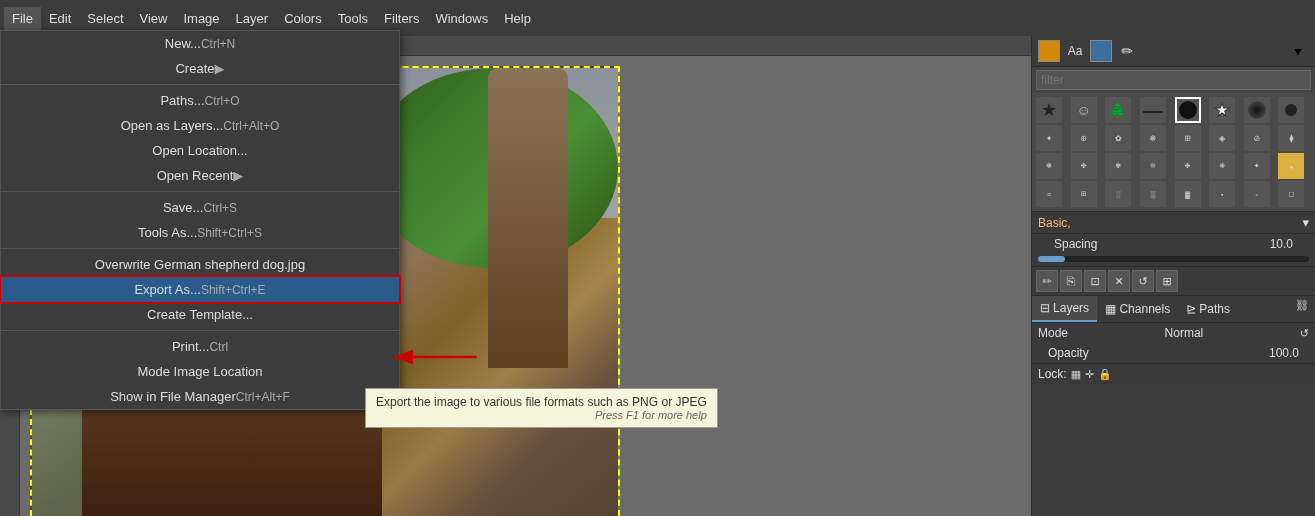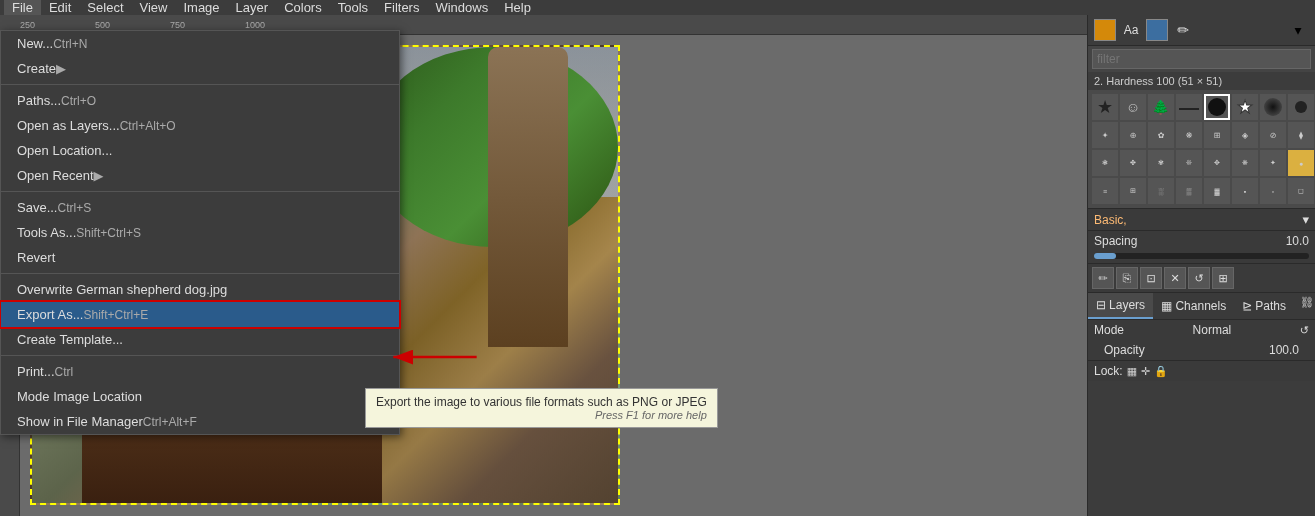--- a/index.html
+++ b/index.html
@@ -12,21 +12,21 @@
       background: #3c3c3c;
       display: flex;
       flex-direction: column;
     }
 
     
     #menubar {
       background: #3c3c3c;
       display: flex;
       align-items: center;
-      height: 15px;
+      height: 36px;
       padding: 0 4px;
       flex-shrink: 0;
       text-align: right;
     }
     .menu-item {
       color: #ddd;
       padding: 4px 8px;
       cursor: pointer;
       font-size: 13px;
       white-space: nowrap;
@@ -54,21 +54,21 @@
       z-index: 200;
       pointer-events: all;
     }
     .menu-separator {
       height: 1px;
       background: #555;
       margin: 3px 0;
     }
     .dropdown-item {
       display: flex;
-      justify-content: flex-start;
+      justify-content: center;
       align-items: center;
       padding: 5px 16px;
       color: #ddd;
       cursor: pointer;
       font-size: 13px;
       white-space: nowrap;
     }
     .dropdown-item.highlighted {
       background: #2a5b8b;
       outline: 2px solid #cc0000;
@@ -234,21 +234,21 @@
       position: absolute;
       top: 0;
       left: 0;
       right: 0;
       bottom: 0;
       background: linear-gradient(180deg, rgba(139,115,85,0.3) 0%, rgba(92,76,56,0.5) 100%);
     }
 
     
     #right-panel {
-      width: 228px;
+      width: 284px;
       background: #3c3c3c;
       border-left: 1px solid #2a2a2a;
       display: flex;
       flex-direction: column;
       flex-shrink: 0;
     }
     #panel-icons {
       display: flex;
       align-items: center;
       padding: 4px 6px;
@@ -339,21 +339,21 @@
       color: #fdba74;
       font-size: 12px;
     }
     #preset-arrow {
       color: #ddd;
     }
     #spacing-row {
       display: flex;
       justify-content: space-between;
       align-items: center;
-      padding: 3px 6px;
+      padding: 3px 22px;
       background: #3a3a3a;
       border-top: 1px solid #2a2a2a;
     }
     #spacing-label {
       color: #ddd;
       font-size: 12px;
     }
     #spacing-value {
       color: #ddd;
       font-size: 12px;
@@ -510,23 +510,20 @@
     </div>
     <div class="menu-separator"></div>
     <div class="dropdown-item">
       <span>Save...</span>
       <span class="shortcut">Ctrl+S</span>
     </div>
     <div class="dropdown-item">
       <span>Tools As...</span>
       <span class="shortcut">Shift+Ctrl+S</span>
     </div>
-    <div class="dropdown-item">
-      <span>Revert</span>
-    </div>
     <div class="menu-separator"></div>
     <div class="dropdown-item">
       <span>Overwrite German shepherd dog.jpg</span>
     </div>
     <div class="dropdown-item highlighted">
       <span>Export As...</span>
       <span class="shortcut">Shift+Ctrl+E</span>
     </div>
     <div class="dropdown-item">
       <span>Create Template...</span>
@@ -591,21 +588,20 @@
       <div class="panel-icon-btn" style="color:#ddd; font-size:12px;">Aa</div>
       <div class="panel-icon-btn color-bg"></div>
       <div class="panel-icon-btn" style="color:#ddd;">✏</div>
       <div style="margin-left:auto;" class="panel-icon-btn">▾</div>
     </div>
 
     <div id="filter-row">
       <input id="filter-input" type="text" placeholder="filter" style="">
     </div>
 
-    <div id="brush-info">2. Hardness 100 (51 × 51)</div>
 
     <div id="brushes-grid">
 
       <div class="brush-cell">
           <span class="b-star">★</span>
         </div>
       <div class="brush-cell">
           <span class="b-smile">☺</span>
         </div>
       <div class="brush-cell">

